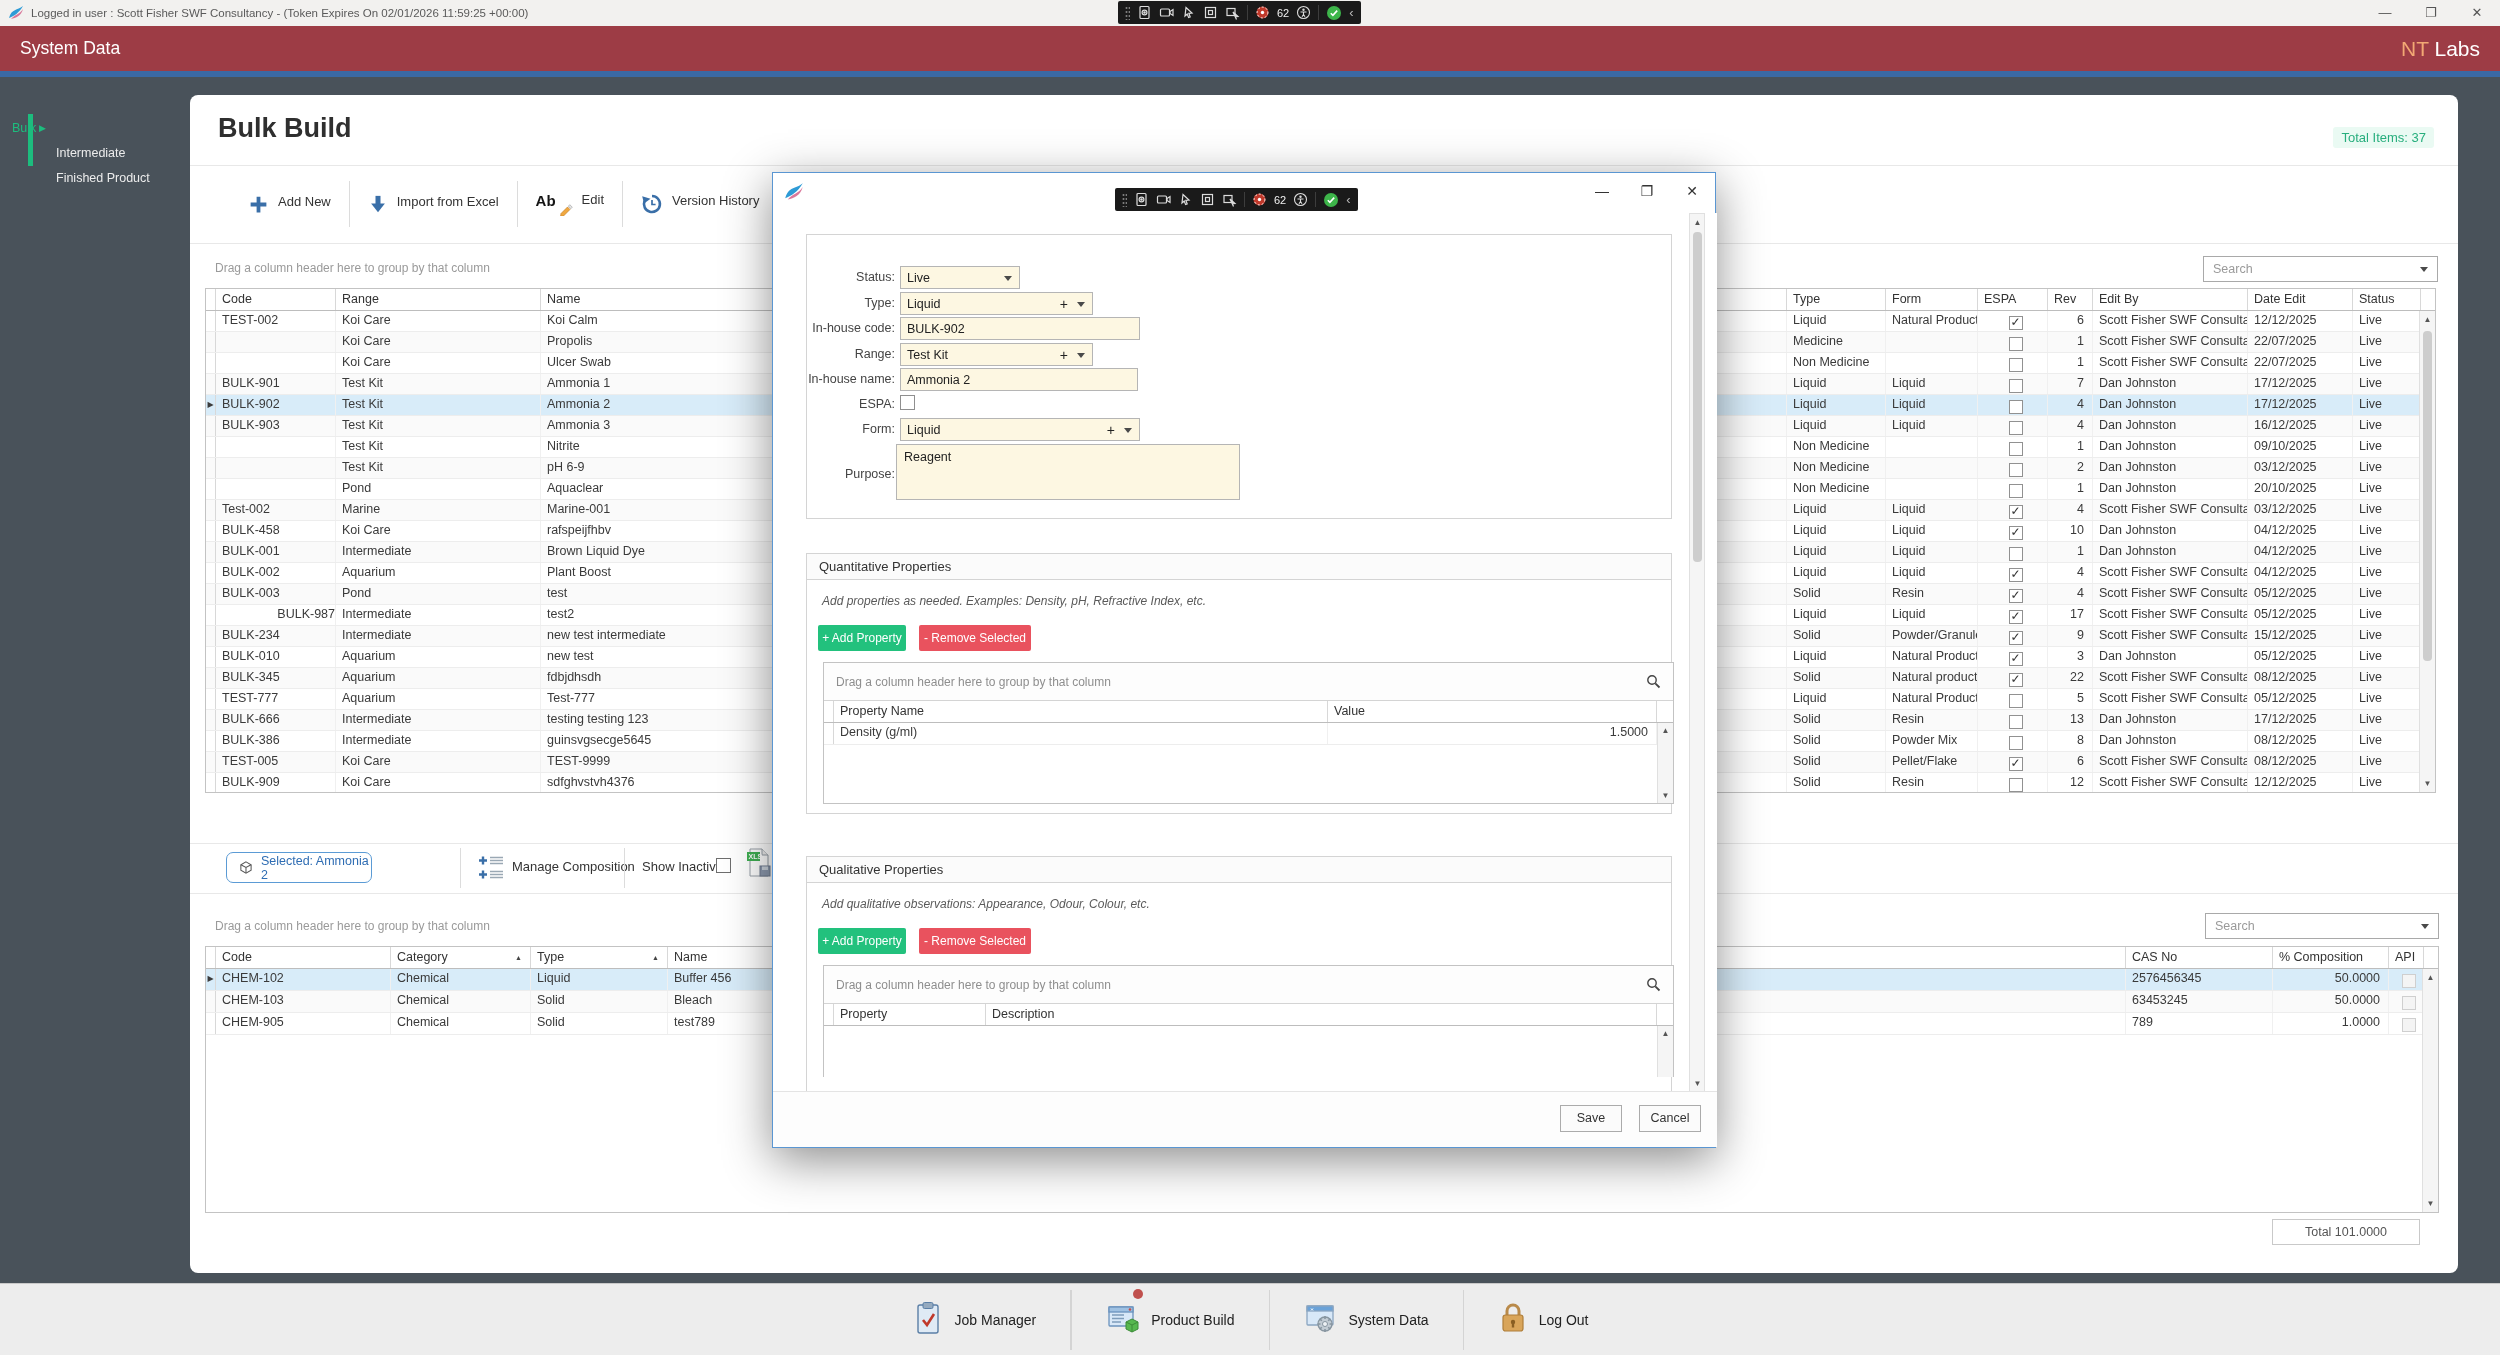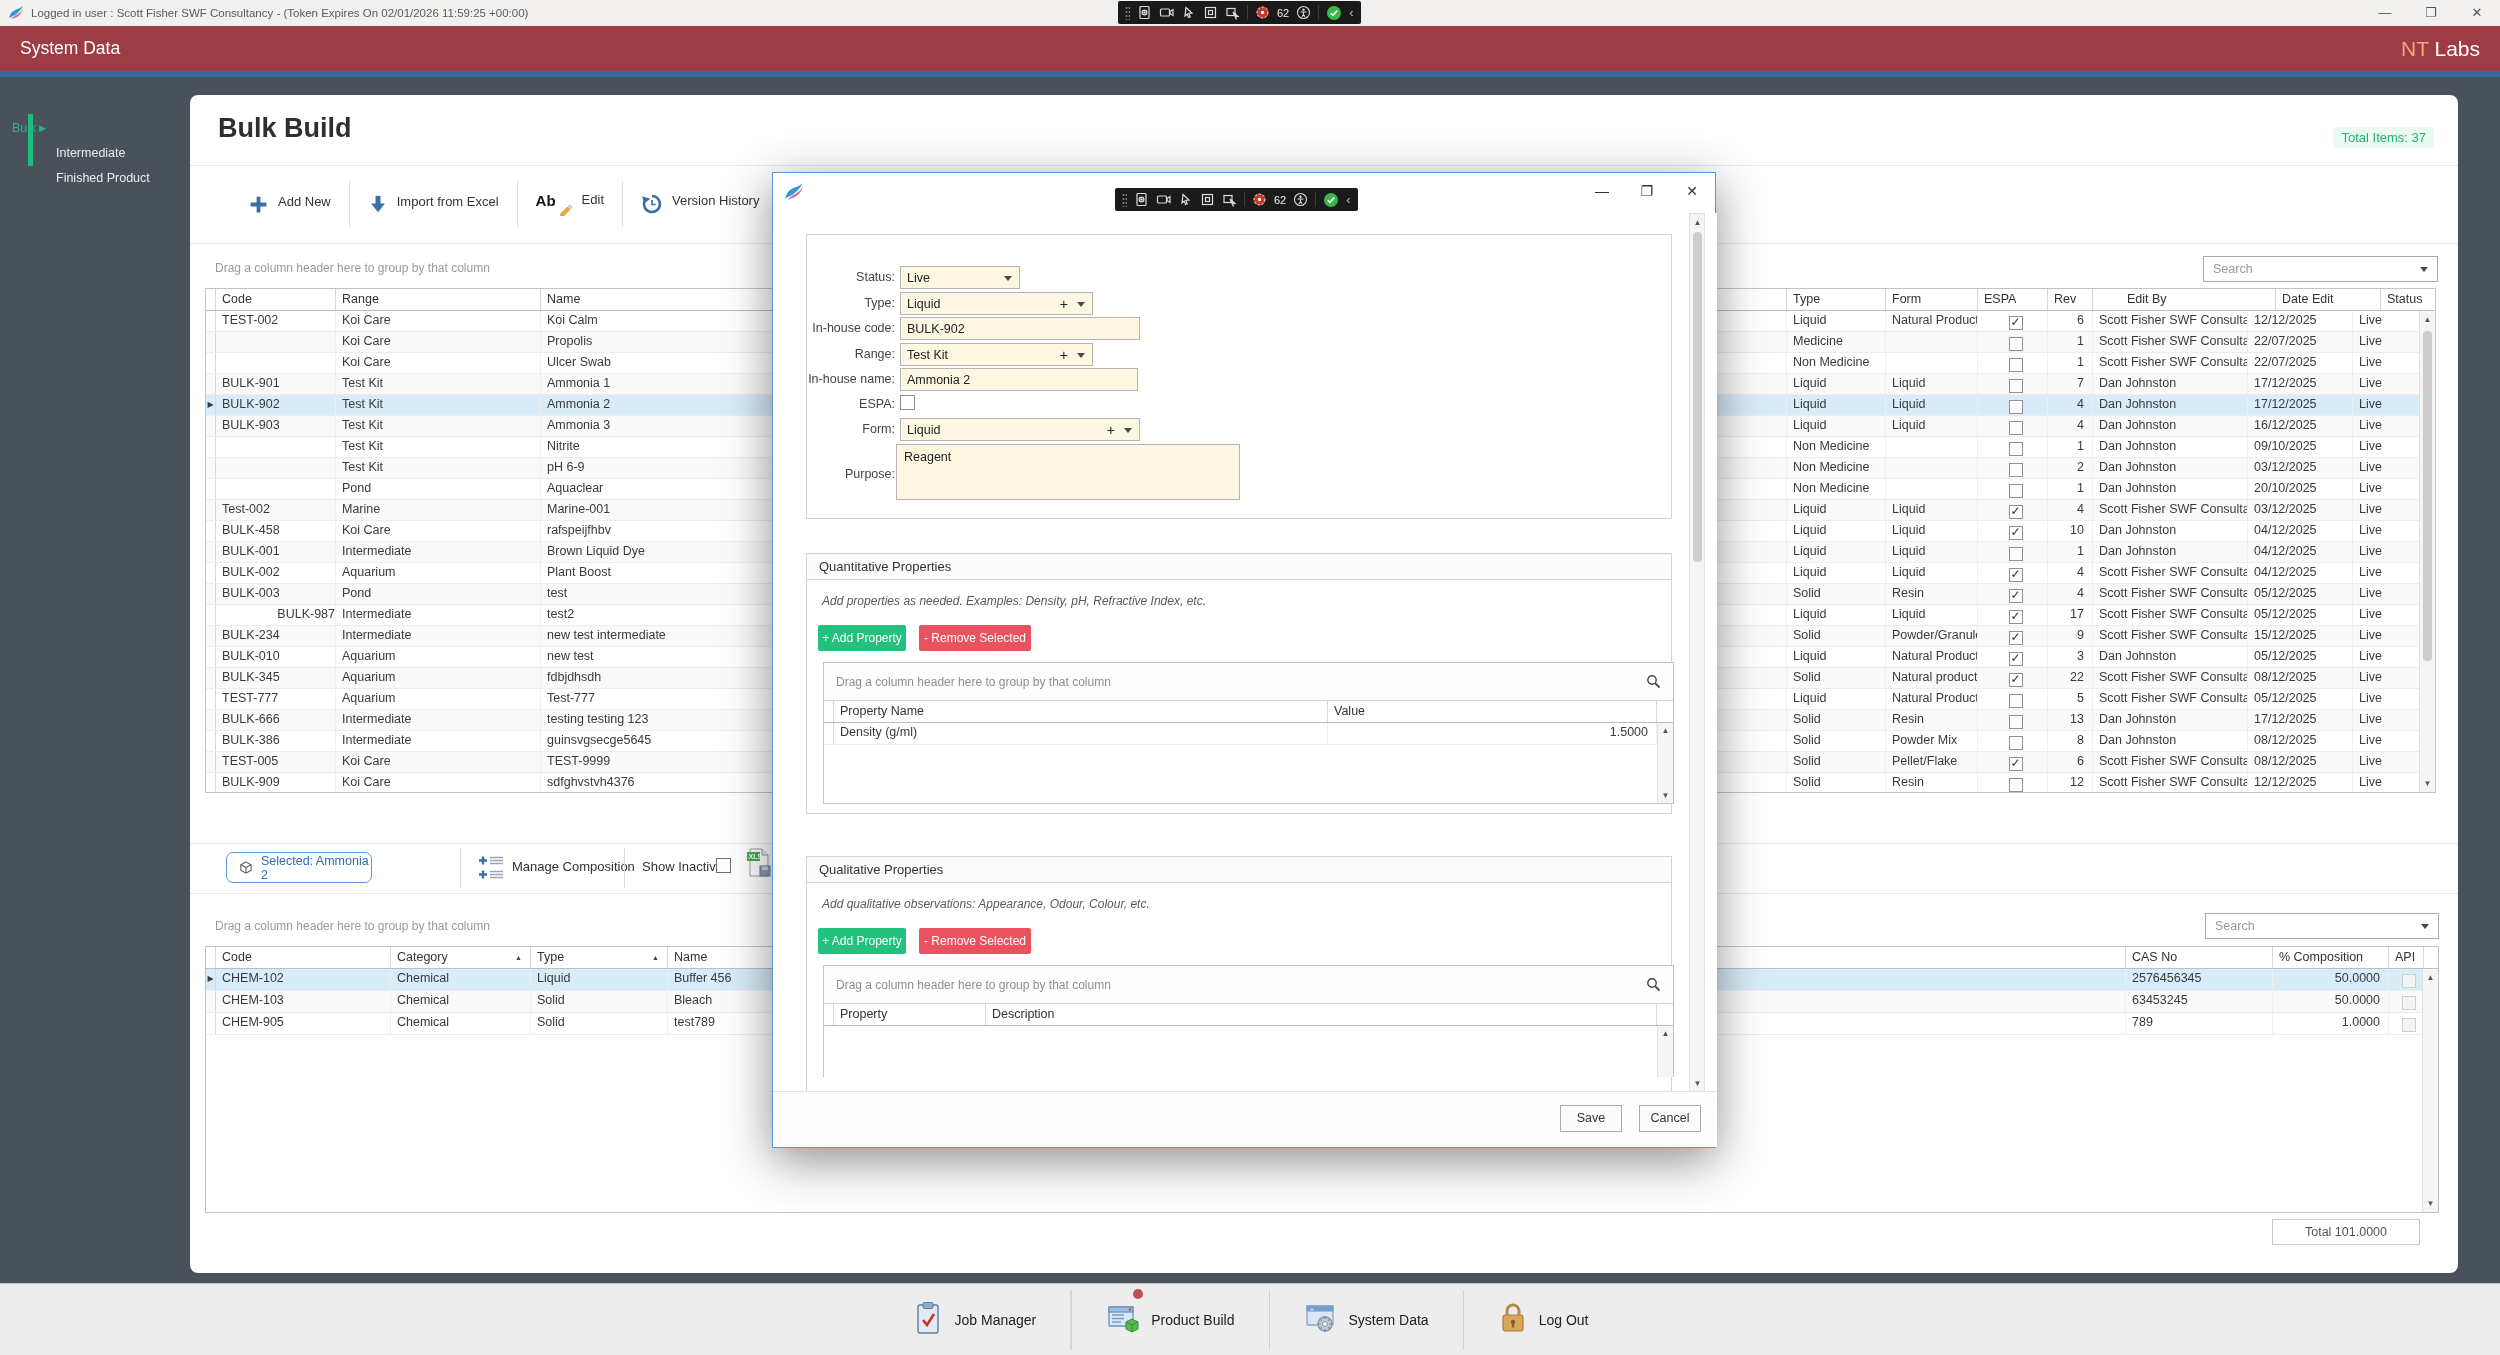--- a/index.html
+++ b/index.html
@@ -239,21 +239,21 @@
       </div>
     <div class="g-hdr">
           <div class="g-ind"></div>
           <div class="g-hc" style="width: 120px;">Code</div>
           <div class="g-hc" style="width: 205px;">Range</div>
           <div class="g-hc" style="width: 1246px;">Name</div>
           <div class="g-hc" style="width: 99px;">Type</div>
           <div class="g-hc" style="width: 92px;">Form</div>
           <div class="g-hc" style="width: 70px;">ESPA</div>
           <div class="g-hc" style="width: 45px;">Rev</div>
-          <div class="g-hc" style="width: 155px; margin-left: 28px;">Edit By</div>
+          <div class="g-hc" style="width: 155px;">Edit By</div>
           <div class="g-hc" style="width: 105px;">Date Edit</div>
           <div class="g-hc" style="width: 68px;">Status</div>
         </div>
         <div class="g-row" style="height: 21px;">
           <div class="g-ind"></div>
           <div class="g-c" style="width: 120px;">TEST-002</div>
           <div class="g-c" style="width: 205px;">Koi Care</div>
           <div class="g-c" style="width: 1246px;">Koi Calm</div>
           <div class="g-c" style="width: 99px;">Liquid</div>
           <div class="g-c" style="width: 92px;">Natural Product</div>

